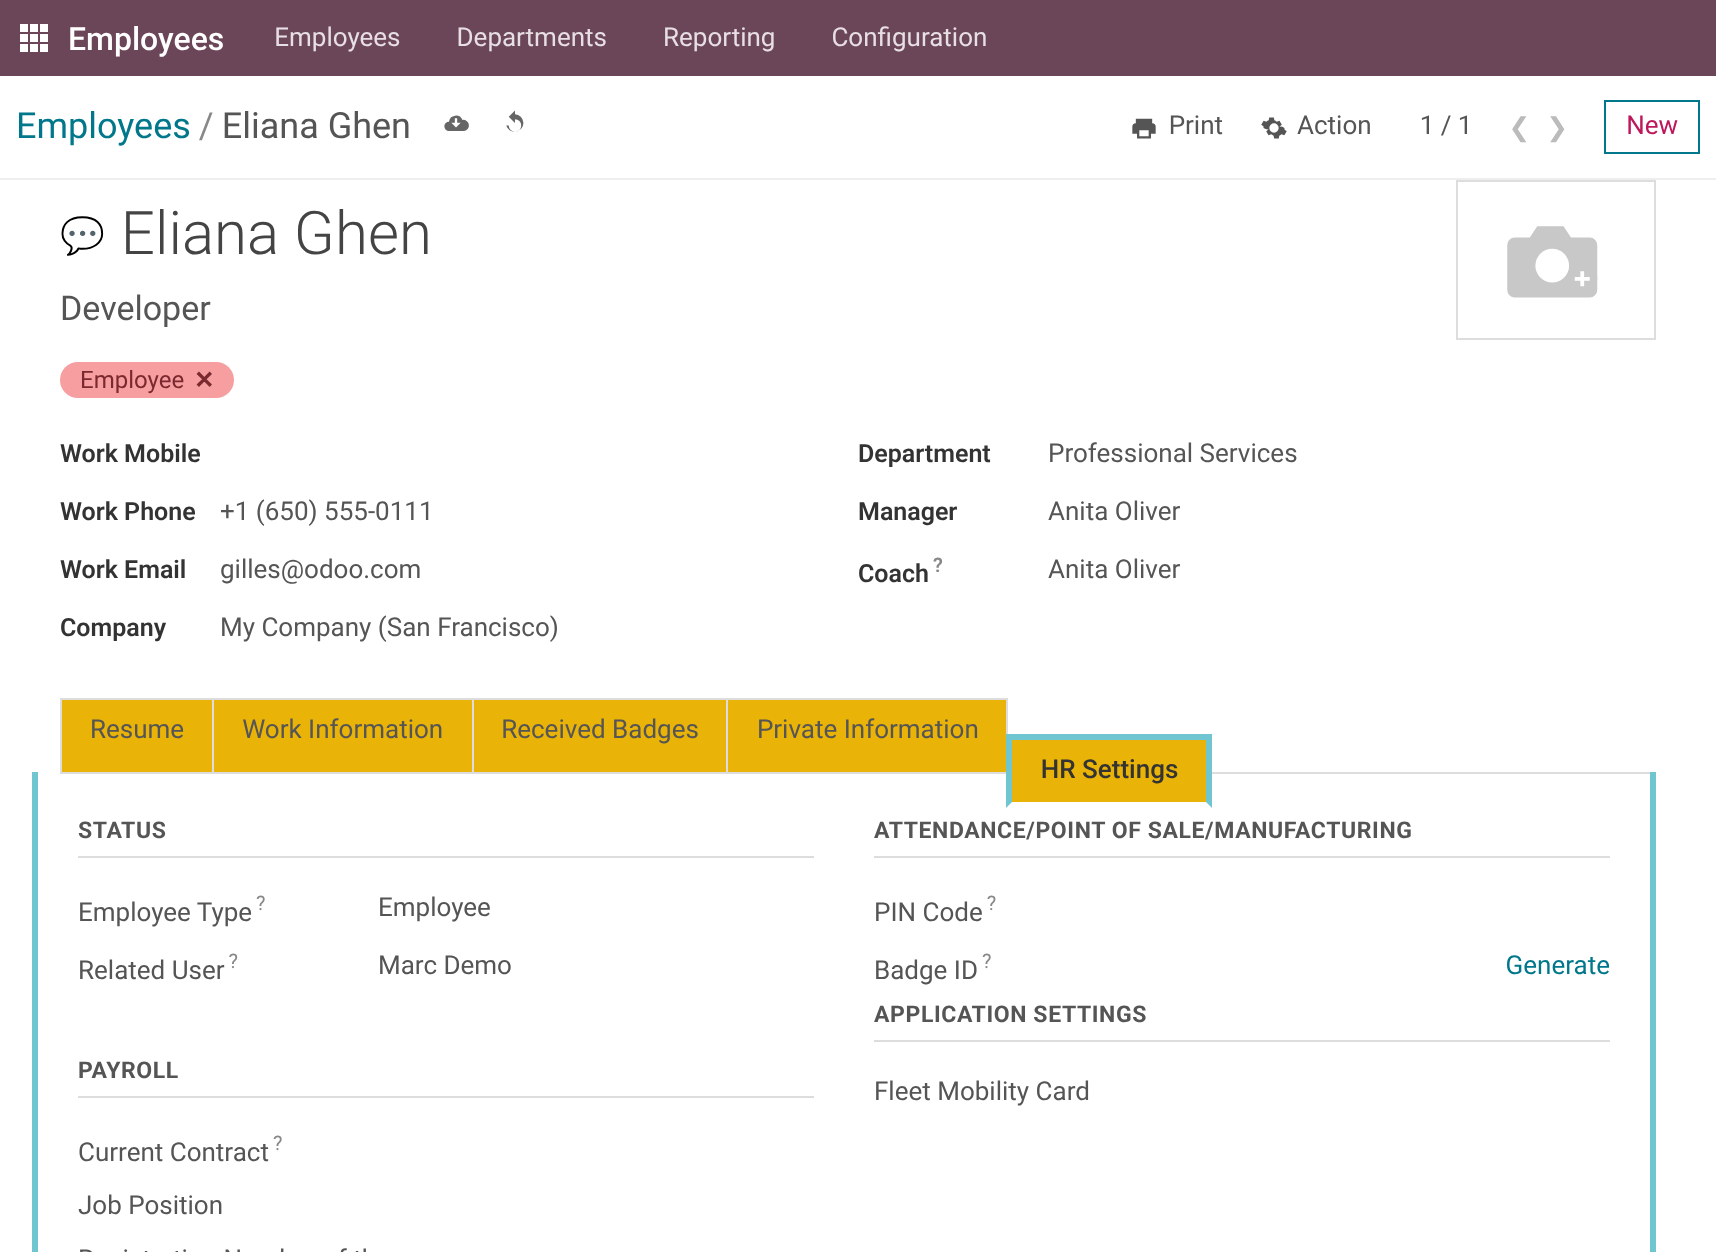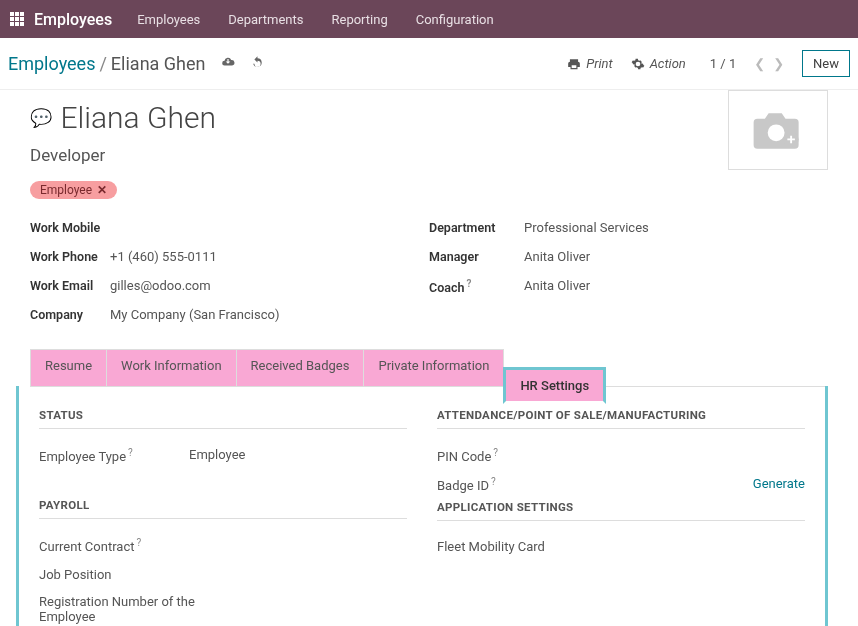--- a/index.html
+++ b/index.html
@@ -12,24 +12,24 @@
   .topbar .menu { display:flex; gap:28px; }
   .topbar .menu a { color:#e8dfe4; font-size:13px; cursor:pointer; }
   
   .crumb-bar { display:flex; align-items:center; padding: 12px 8px; border-bottom:1px solid #eee; }
   .crumb-bar .bc-root { color:#00778b; font-size:18px; cursor:pointer;}
   .crumb-bar .bc-sep { color:#888; font-size:18px; margin:0 4px;}
   .crumb-bar .bc-leaf { color:#555; font-size:18px; }
   .crumb-bar .bc-icon { color:#555; margin-left:14px; cursor:pointer;}
   .crumb-bar .spacer { flex:1; }
   .crumb-bar .right-ctrl { display:flex; align-items:center; gap:18px; color:#555;}
-  .crumb-bar .print, .crumb-bar .action { cursor:pointer; display:flex; align-items:center; gap:5px;font-style:italic;}
+  .crumb-bar .print, .crumb-bar .action { cursor:pointer; display:flex; align-items:center; gap:5px;}
   .crumb-bar .pager-txt { margin-left:6px;}
   .crumb-bar .pager-arrows { display:flex; gap:8px; color:#bbb;}
-  .crumb-bar .new-btn { border:1px solid #00778b; color:#404040; padding:5px 10px; cursor:pointer; font-size:13px;}
+  .crumb-bar .new-btn { border:1px solid #00778b; color:#be185d; padding:5px 10px; cursor:pointer; font-size:13px;}
   
   .form-wrap { padding: 10px 30px 0 30px; position:relative;}
   .title-row { display:flex; align-items:center; gap:8px;}
   .presence { color:#1a7f4f; font-size:18px;}
   .emp-name { font-size:30px; font-weight:300; color:#444;}
   .emp-title { font-size:17px; color:#555; margin-top:10px; }
   .tag-chip { display:inline-flex; align-items:center; background:#f79ea0; color:#7a2a2e; border-radius:12px; padding:2px 10px; font-size:12px; margin-top:16px;}
   .tag-chip .x { margin-left:5px; font-weight:bold; cursor:pointer;}
   
   .avatar-box { position:absolute; right:30px; top:0px; width:100px; height:80px; border:1px solid #ddd; display:flex; align-items:center; justify-content:center;}
@@ -37,21 +37,21 @@
   
   .info-cols { display:flex; margin-top:14px; }
   .info-col { flex:1; }
   .info-row { display:flex; padding: 7px 0; font-size:13px;}
   .info-label { width:80px; color:#333; font-weight:600; font-size:12.5px;}
   .info-label2 { width:95px; color:#333; font-weight:600; font-size:12.5px;}
   .info-val { color:#555; }
   .qmark { color:#888; font-size:10px; vertical-align: super; margin-left:2px; cursor:help;}
   
   .tabs { display:flex; margin-top:20px; border-bottom:1px solid #ddd; }
-  .tab { padding:8px 14px; border:1px solid #ddd; border-bottom:none; background:#f9a8d4; color:#555; font-size:13px; cursor:pointer; margin-right:-1px;}
+  .tab { padding:8px 14px; border:1px solid #ddd; border-bottom:none; background:#eab308; color:#555; font-size:13px; cursor:pointer; margin-right:-1px;}
   .tab.active { border:3px solid #6fc6d1; border-bottom:3px solid #fff; color:#333; font-weight:500; position:relative; top:18px;}
   
   .tab-body { border:3px solid #6fc6d1; border-top:none; margin-top:-1px; padding:22px 20px 22px 20px; display:flex; gap:30px; margin-left:-14px; margin-right:0px;}
   .body-col { flex:1;}
   .sec-head { font-size:11.5px; font-weight:700; color:#555; letter-spacing:0.3px; padding-bottom:6px; border-bottom:1px solid #ddd; margin-bottom:12px;}
   .field-row { display:flex; align-items:flex-start; padding:6px 0; font-size:13px;}
   .field-label { width:150px; color:#555; }
   .field-val { color:#555; }
   .gen-link { margin-left:auto; color:#00778b; cursor:pointer;}
 </style>
@@ -137,21 +137,21 @@
   </div>
 
   <div class="info-cols">
     <div class="info-col">
       <div class="info-row">
           <span class="info-label">Work Mobile</span>
           <span class="info-val"></span>
         </div>
       <div class="info-row">
           <span class="info-label">Work Phone</span>
-          <span class="info-val">+1 (460) 555-0111</span>
+          <span class="info-val">+1 (650) 555-0111</span>
         </div>
       <div class="info-row">
           <span class="info-label">Work Email</span>
           <span class="info-val">gilles@odoo.com</span>
         </div>
       <div class="info-row">
           <span class="info-label">Company</span>
           <span class="info-val">My Company (San Francisco)</span>
         </div>
     </div>
@@ -181,20 +181,24 @@
   </div>
 
   
   <div class="tab-body">
     <div class="body-col">
       <div class="sec-head">STATUS</div>
       <div class="field-row">
         <span class="field-label"><span>Employee Type</span><span class="qmark">?</span></span>
         <span class="field-val">Employee</span>
       </div>
+      <div class="field-row">
+        <span class="field-label"><span>Related User</span><span class="qmark">?</span></span>
+        <span class="field-val">Marc Demo</span>
+      </div>
 
       <div class="sec-head" style="margin-top:28px;">PAYROLL</div>
       <div class="field-row">
         <span class="field-label"><span>Current Contract</span><span class="qmark">?</span></span>
       </div>
       <div class="field-row">
         <span class="field-label">Job Position</span>
       </div>
       <div class="field-row">
         <span class="field-label" style="width:170px;">Registration Number of the Employee</span>

